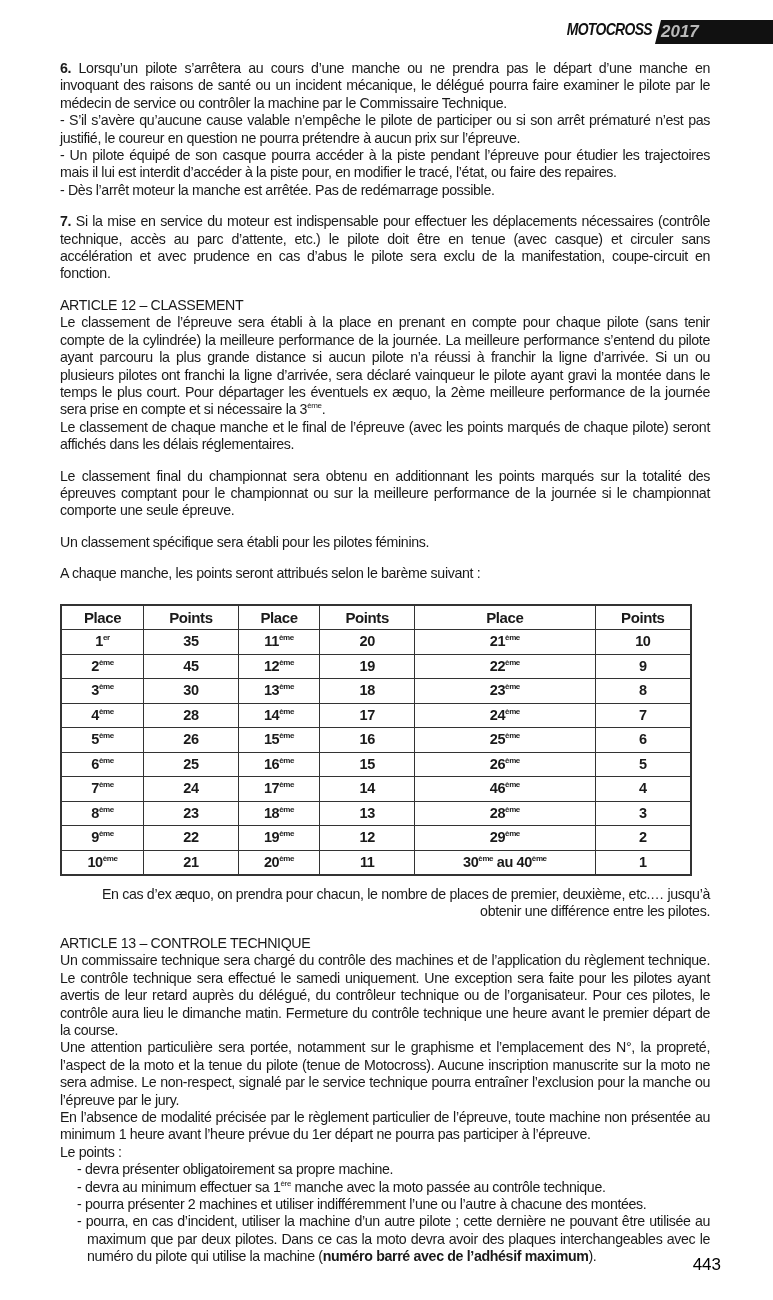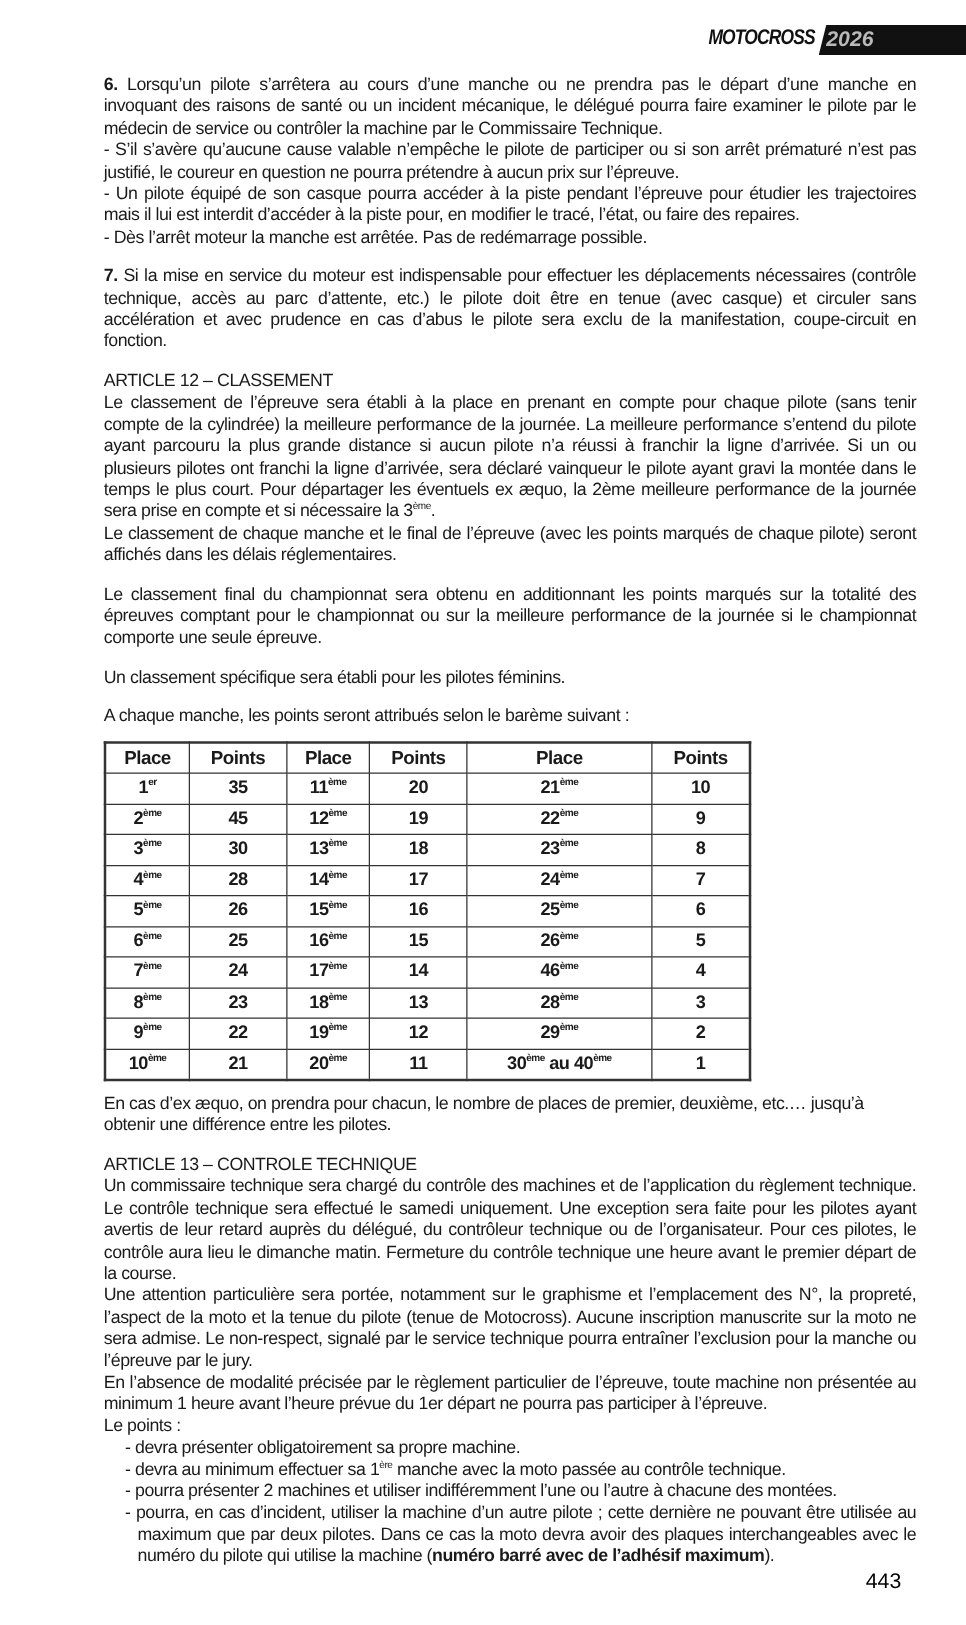--- a/index.html
+++ b/index.html
@@ -16,48 +16,48 @@
     font-size: 17px; letter-spacing: -0.8px; color: #111; margin-right: 3px;
     transform: scaleX(0.82); transform-origin: right center;
   }
   .banner .year {
     background: #111; color: #b9b9b9; height: 24px; width: 118px;
     display: flex; align-items: center; padding-left: 6px; box-sizing: border-box;
     font-weight: bold; font-style: italic; font-size: 17px;
     clip-path: polygon(6px 0, 100% 0, 100% 100%, 0 100%);
   }
   .content {
-    position: absolute; left: 83px; top: 60px; width: 650px;
+    position: absolute; left: 60px; top: 60px; width: 650px;
     font-size: 14.2px; line-height: 17.4px; letter-spacing: -0.35px;
   }
   .content p { margin: 0; text-align: justify; }
   .gap { height: 14px; }
   .gap-s { height: 10px; }
   .h { font-weight: normal; }
   sup { font-size: 8px; line-height: 0; vertical-align: 6px; }
   table.pts {
-    width: 518px; border-collapse: collapse; margin-top: 10px;
+    width: 632px; border-collapse: collapse; margin-top: 21px;
     border: 2px solid #333; font-weight: bold; font-size: 14.5px; letter-spacing: -0.4px;
   }
   table.pts th, table.pts td {
     border: 1px solid #333; height: 23.5px; padding: 0; text-align: center;
   }
   table.pts th { font-size: 15px; }
   .bullets { padding-left: 17px; }
   .bullets p { padding-left: 10px; text-indent: -10px; }
   .pagenum {
     position: absolute; top: 1255px; right: 52px; font-size: 17px; color: #000000;
   }
 </style>
 </head>
 <body>
 
 <div class="banner">
   <span class="brand">MOTOCROSS</span>
-  <span class="year">2026</span>
+  <span class="year">2017</span>
 </div>
 
 <div class="content">
   <p><b>6.</b><span> Lorsqu’un pilote s’arrêtera au cours d’une manche ou ne prendra pas le départ d’une manche en invoquant des raisons de santé ou un incident mécanique, le délégué pourra faire examiner le pilote par le médecin de service ou contrôler la machine par le Commissaire Technique.</span></p>
   <p>- S’il s’avère qu’aucune cause valable n’empêche le pilote de participer ou si son arrêt prématuré n’est pas justifié, le coureur en question ne pourra prétendre à aucun prix sur l’épreuve.</p>
   <p>- Un pilote équipé de son casque pourra accéder à la piste pendant l’épreuve pour étudier les trajectoires mais il lui est interdit d’accéder à la piste pour, en modifier le tracé, l’état, ou faire des repaires.</p>
   <p>- Dès l’arrêt moteur la manche est arrêtée. Pas de redémarrage possible.</p>
   <div class="gap"></div>
   <p><b>7.</b><span> Si la mise en service du moteur est indispensable pour effectuer les déplacements nécessaires (contrôle technique, accès au parc d’attente, etc.) le pilote doit être en tenue (avec casque) et circuler sans accélération et avec prudence en cas d’abus le pilote sera exclu de la manifestation, coupe-circuit en fonction.</span></p>
   <div class="gap"></div>
@@ -160,21 +160,21 @@
           <td>21</td>
           <td><span>20</span><sup>ème</sup></td>
           <td>11</td>
           <td><span>30</span><sup>ème</sup><span> au 40</span><sup>ème</sup></td>
           <td>1</td>
         </tr>
       </tbody>
   </table>
 
   <div class="gap-s"></div>
-  <p style="text-align:left">En cas d’ex æquo, on prendra pour chacun, le nombre de places de premier, deuxième, etc.… jusqu’à obtenir une différence entre les pilotes.</p>
+  <p style="text-align:right">En cas d’ex æquo, on prendra pour chacun, le nombre de places de premier, deuxième, etc.… jusqu’à obtenir une différence entre les pilotes.</p>
   <div class="gap"></div>
   <p class="h">ARTICLE 13 – CONTROLE TECHNIQUE</p>
   <p>Un commissaire technique sera chargé du contrôle des machines et de l’application du règlement technique. Le contrôle technique sera effectué le samedi uniquement. Une exception sera faite pour les pilotes ayant avertis de leur retard auprès du délégué, du contrôleur technique ou de l’organisateur. Pour ces pilotes, le contrôle aura lieu le dimanche matin. Fermeture du contrôle technique une heure avant le premier départ de la course.</p>
   <p>Une attention particulière sera portée, notamment sur le graphisme et l’emplacement des N°, la propreté, l’aspect de la moto et la tenue du pilote (tenue de Motocross). Aucune inscription manuscrite sur la moto ne sera admise. Le non-respect, signalé par le service technique pourra entraîner l’exclusion pour la manche ou l’épreuve par le jury.</p>
   <p>En l’absence de modalité précisée par le règlement particulier de l’épreuve, toute machine non présentée au minimum 1 heure avant l’heure prévue du 1er départ ne pourra pas participer à l’épreuve.</p>
   <p>Le points :</p>
   <div class="bullets">
     <p>- devra présenter obligatoirement sa propre machine.</p>
     <p><span>- devra au minimum effectuer sa 1</span><sup>ère</sup><span> manche avec la moto passée au contrôle technique.</span></p>
     <p>- pourra présenter 2 machines et utiliser indifféremment l’une ou l’autre à chacune des montées.</p>

